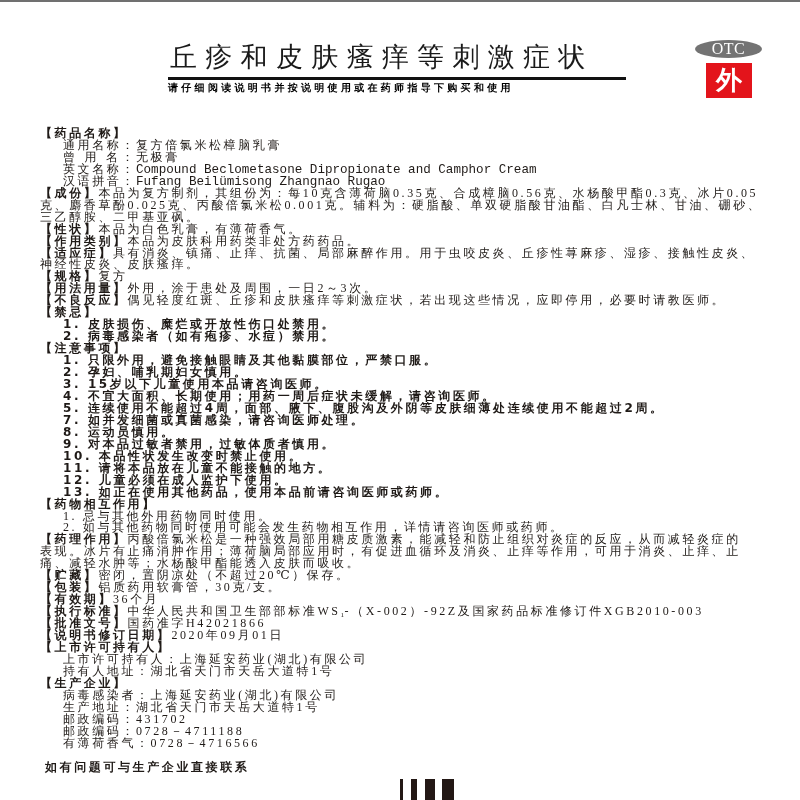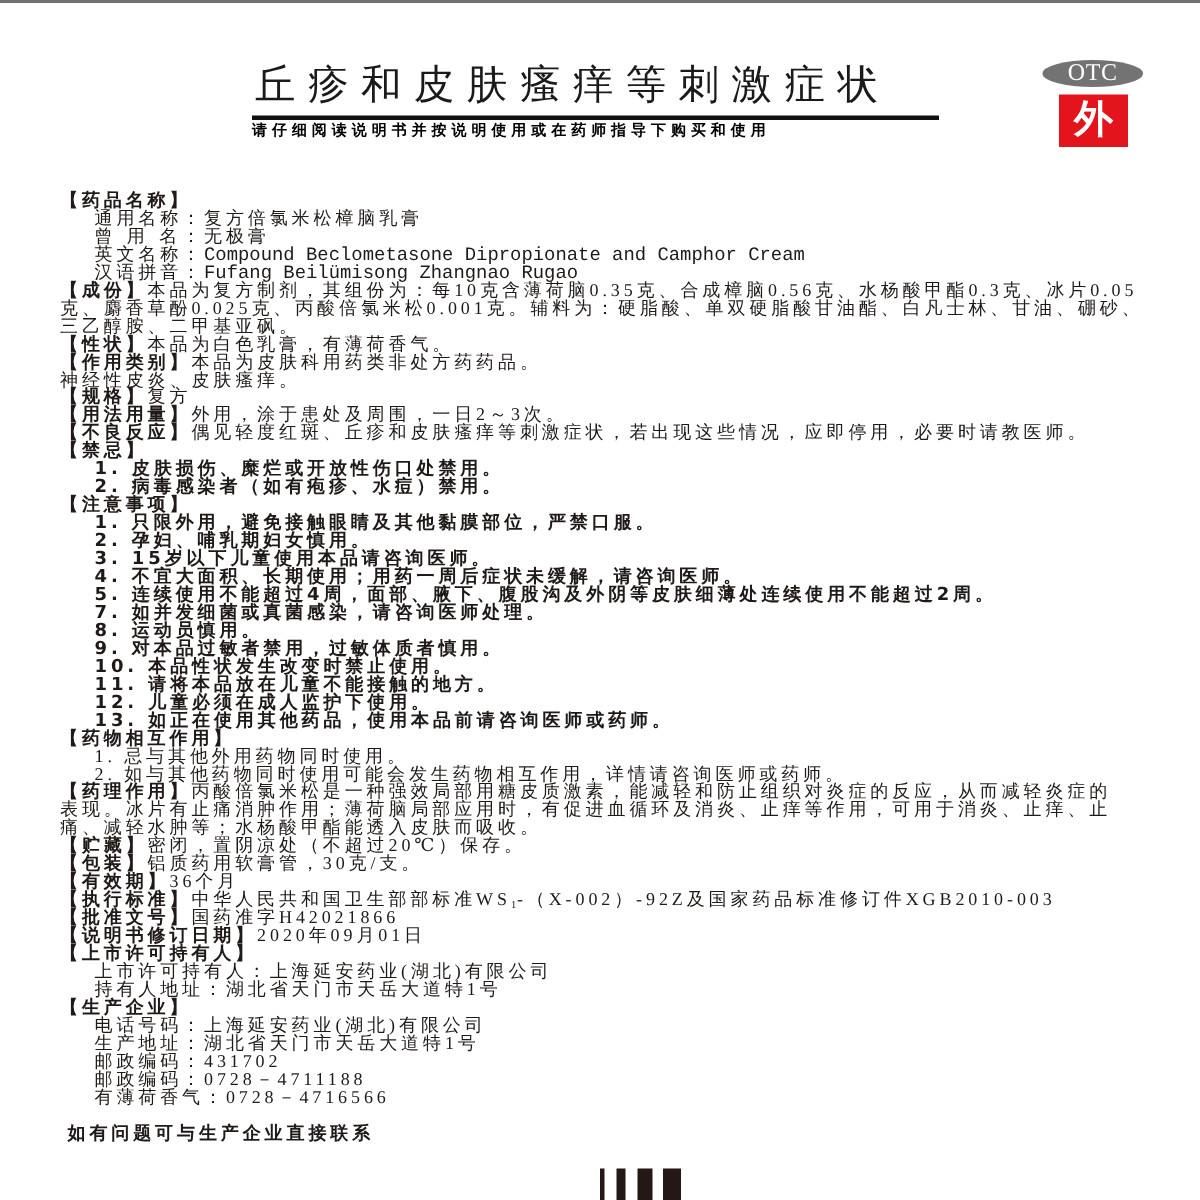--- a/index.html
+++ b/index.html
@@ -97,20 +97,23 @@
     </div>
 
     <div class="ln">
       <span class="hd">【性状】</span><span>本品为白色乳膏，有薄荷香气。</span>
     </div>
 
     <div class="ln">
       <span class="hd">【作用类别】</span><span>本品为皮肤科用药类非处方药药品。</span>
     </div>
 
+    <div class="ln">
+      <span class="hd">【适应症】</span><span>具有消炎、镇痛、止痒、抗菌、局部麻醉作用。用于虫咬皮炎、丘疹性荨麻疹、湿疹、接触性皮炎、</span>
+    </div>
     <div class="ln">
       <span>神经性皮炎、皮肤瘙痒。</span>
     </div>
 
     <div class="ln">
       <span class="hd">【规格】</span><span>复方</span>
     </div>
 
     <div class="ln">
       <span class="hd">【用法用量】</span><span>外用，涂于患处及周围，一日2～3次。</span>
@@ -187,21 +190,21 @@
       <span>上市许可持有人：</span><span>上海延安药业(湖北)有限公司</span>
     </div>
     <div class="ln ind">
       <span>持有人地址：</span><span>湖北省天门市天岳大道特1号</span>
     </div>
 
     <div class="ln">
       <span class="hd">【生产企业】</span>
     </div>
     <div class="ln ind">
-      <span>电话号码：</span><span>上海延安药业(湖北)有限公司</span>
+      <span>病毒感染者：</span><span>上海延安药业(湖北)有限公司</span>
     </div>
     <div class="ln ind">
       <span>生产地址：</span><span>湖北省天门市天岳大道特1号</span>
     </div>
     <div class="ln ind">
       <span>邮政编码：</span><span>431702</span>
     </div>
     <div class="ln ind">
       <span>邮政编码：</span><span>0728－4711188</span>
     </div>

